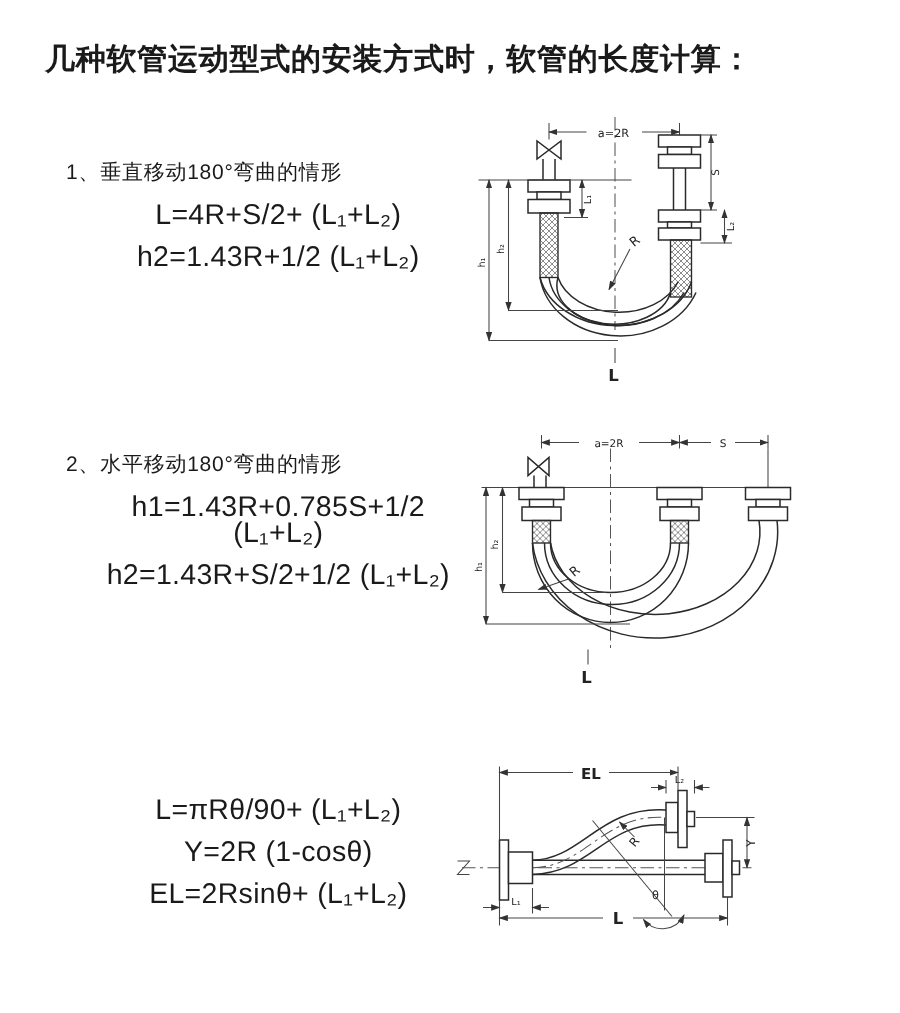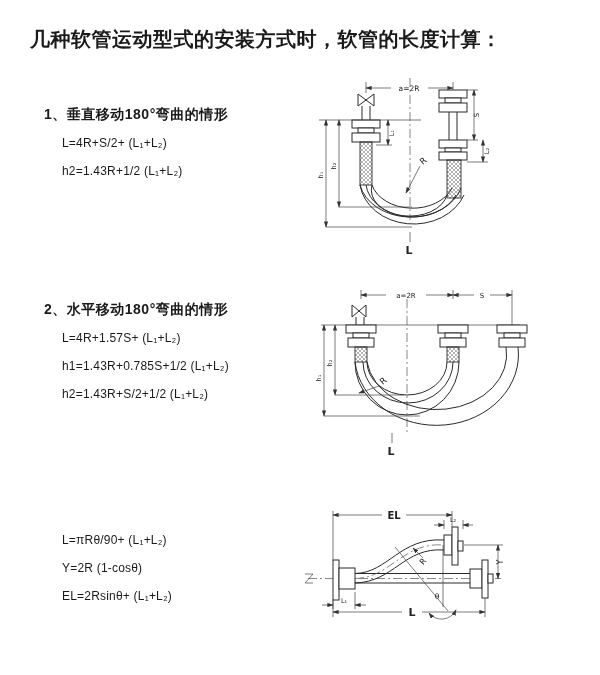--- a/index.html
+++ b/index.html
@@ -7,22 +7,22 @@
     width:600px;height:675px;position:relative;background:#ffffff;
     font-family:"Liberation Sans","DejaVu Sans",sans-serif;color:#1a1a1a;overflow:hidden;
   }
   .doc-title{
     position:absolute;left:30px;top:26px;font-size:20px;font-weight:700;letter-spacing:.5px;
   }
   .sec{position:absolute;left:44px;width:265px;}
   .sec-1{top:106px;}
   .sec-2{top:301px;}
   .sec-3{top:521px;}
-  .sec-heading{font-size:14px;font-weight:700;margin:0;letter-spacing:.5px;}
-  .formula{margin:11px 0 0 18px;font-size:12px;line-height:17px;font-weight:500;letter-spacing:.2px;}
+  .sec-heading{font-size:14px;font-weight:400;margin:0;letter-spacing:.5px;}
+  .formula{margin:11px 0 0 18px;font-size:19px;line-height:17px;font-weight:500;letter-spacing:.2px;text-align:center;}
   .diag{position:absolute;}
   #d1{left:306px;top:70px;}
   #d2{left:308px;top:283px;}
   #d3{left:296px;top:503px;}
   svg{font-family:"DejaVu Sans","Liberation Sans",sans-serif;}
   svg text{fill:#222;}
   .ln{stroke:#2a2a2a;stroke-width:1;fill:none;}
   .fit{stroke:#2a2a2a;stroke-width:1;fill:#ffffff;}
   .dim{stroke:#444;stroke-width:.7;fill:none;}
   .cl{stroke:#555;stroke-width:.7;fill:none;stroke-dasharray:9 3 2 3;}
@@ -33,21 +33,20 @@
 <div class="doc-title">几种软管运动型式的安装方式时，软管的长度计算：</div>
 
 <div class="sec sec-1">
   <div class="sec-heading">1、垂直移动180°弯曲的情形</div>
   <div class="formula">L=4R+S/2+ (L₁+L₂)</div>
   <div class="formula">h2=1.43R+1/2 (L₁+L₂)</div>
 </div>
 
 <div class="sec sec-2">
   <div class="sec-heading">2、水平移动180°弯曲的情形</div>
-  <div class="formula">L=4R+1.57S+ (L₁+L₂)</div>
   <div class="formula">h1=1.43R+0.785S+1/2 (L₁+L₂)</div>
   <div class="formula">h2=1.43R+S/2+1/2 (L₁+L₂)</div>
 </div>
 
 <div class="sec sec-3">
   <div class="formula">L=πRθ/90+ (L₁+L₂)</div>
   <div class="formula">Y=2R (1-cosθ)</div>
   <div class="formula">EL=2Rsinθ+ (L₁+L₂)</div>
 </div>
 

